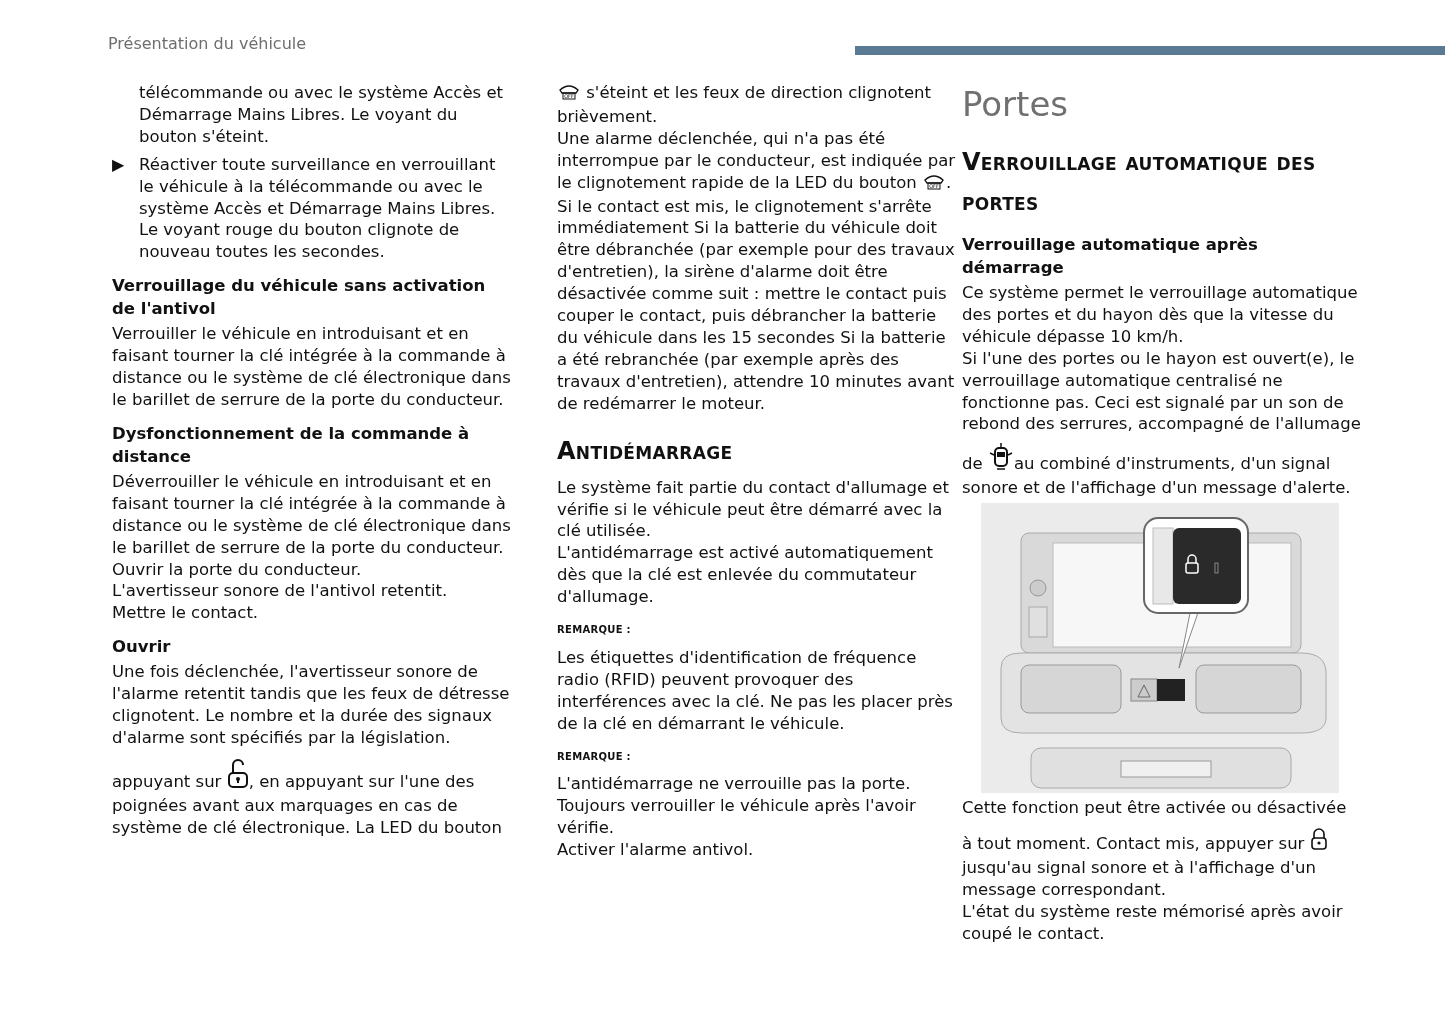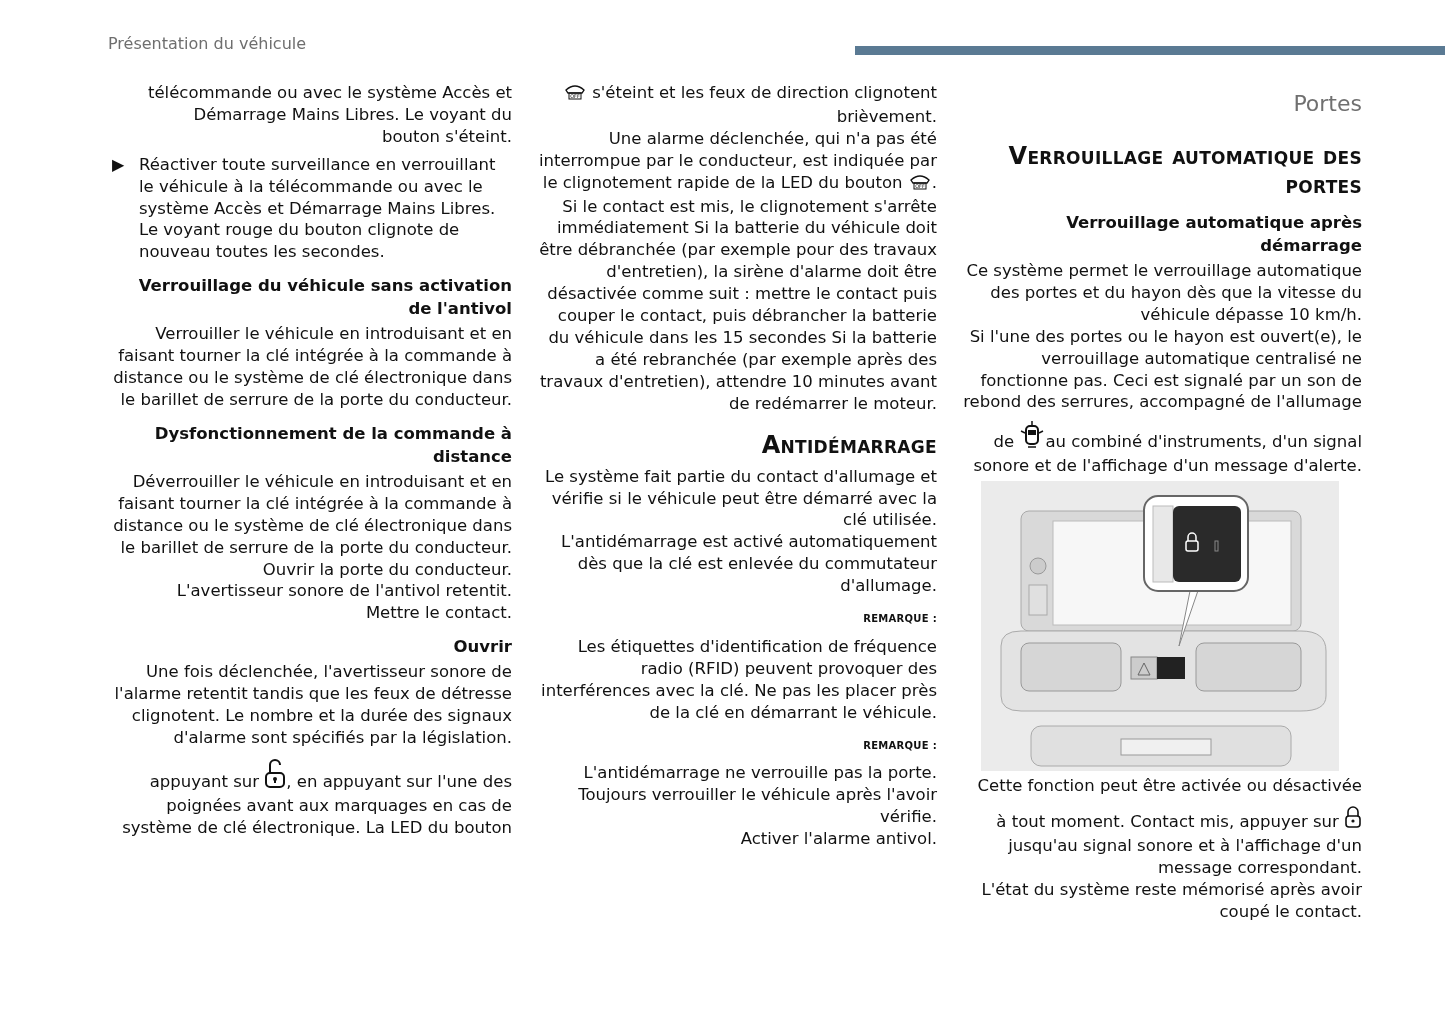--- a/index.html
+++ b/index.html
@@ -1,29 +1,29 @@
 <!DOCTYPE html>
 <html><head>
 <meta charset="utf-8">
 <style>
   html,body{margin:0;padding:0;background:#fff;}
   body{width:1445px;height:1018px;position:relative;overflow:hidden;font-family:"DejaVu Sans","Liberation Sans",sans-serif;color:#111;}
   .header{position:absolute;left:108px;top:34px;font-size:16px;color:#6e6e6e;text-align:right;}
   .header-bar{position:absolute;left:855px;top:46px;width:590px;height:9px;background:#5a7a93;}
   .col{position:absolute;top:82px;font-size:16.5px;line-height:21.9px;}
   .col1{left:112px;width:400px;}
-  .col2{left:537px;width:400px;}
+  .col2{left:557px;width:400px;}
   .col3{left:962px;width:400px;}
-  p{margin:0;text-align:right;}
+  p{margin:0;}
   .indent{padding-left:27px;}
   .bullet{position:relative;padding-left:27px;margin-top:6px;}
   .bullet .arrow{position:absolute;left:0;top:0;font-size:16px;}
   .h4{font-weight:bold;margin-top:11px;margin-bottom:3px;line-height:23px;}
-  .h2{font-weight:bold;font-size:24px;font-variant:small-caps;margin-top:16px;margin-bottom:6px;line-height:29px;letter-spacing:0.3px;}
-  .h1{font-size:22px;color:#707070;line-height:44px;margin-bottom:8px;}
+  .h2{font-weight:bold;font-size:24px;font-variant:small-caps;margin-top:16px;margin-bottom:6px;line-height:40px;letter-spacing:0.3px;}
+  .h1{font-size:34px;color:#707070;line-height:44px;margin-bottom:8px;}
   .remark{font-weight:bold;font-size:10px;margin-top:11px;margin-bottom:6px;letter-spacing:0.3px;}
   .icon-inline{display:inline-block;vertical-align:-2px;}
   .tall-line{margin-top:8px;}
   .page-num{position:absolute;left:48px;top:1025px;font-size:18px;font-weight:bold;color:#222;}
   .figure{position:relative;width:358px;height:290px;margin:4px 0 4px 19px;background:#e9e9e9;overflow:hidden;}
 </style>
 </head>
 <body>
 
 <div class="header">Présentation du véhicule</div>

